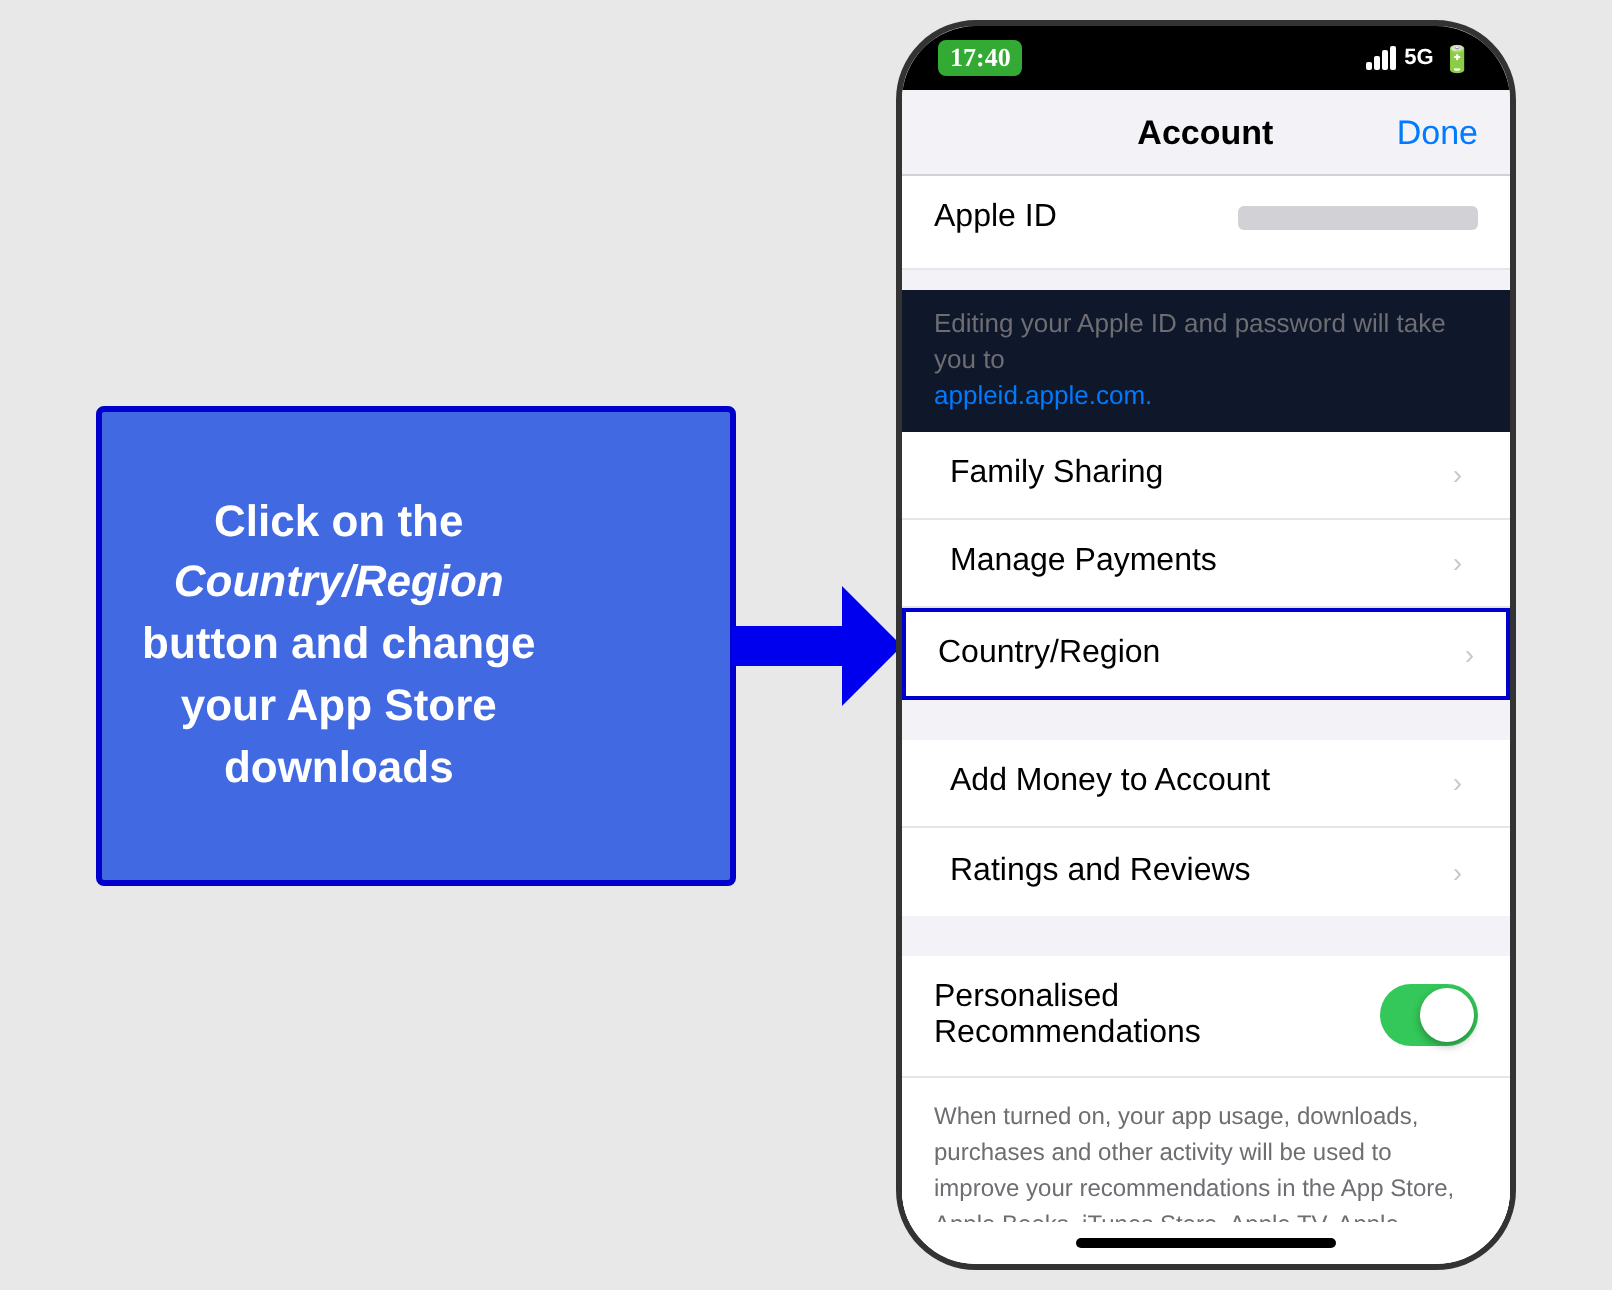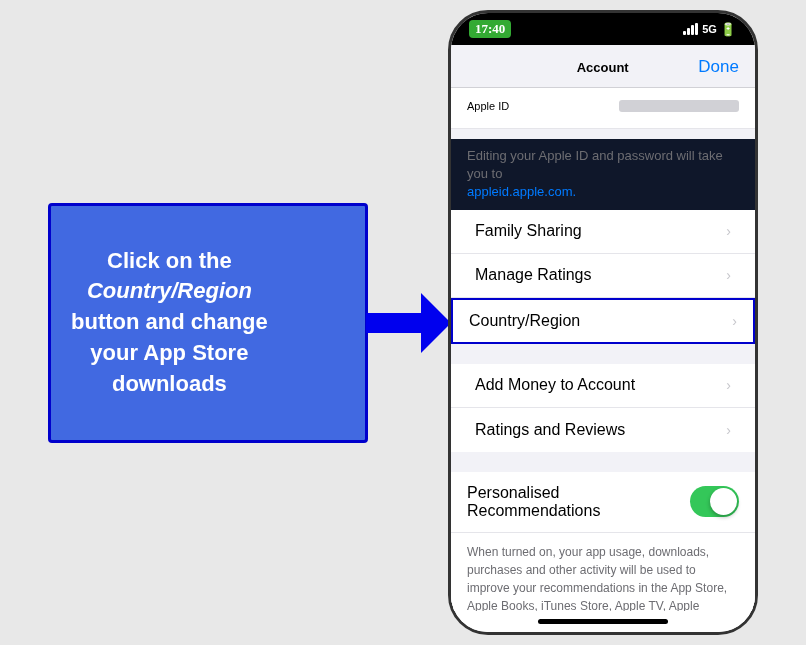--- a/index.html
+++ b/index.html
@@ -121,21 +121,21 @@
       background: #f2f2f7;
       display: flex;
       align-items: center;
       justify-content: space-between;
       padding: 12px 16px 10px;
       border-bottom: 1px solid #d1d1d6;
       flex-shrink: 0;
     }
 
     .nav-title {
-      font-size: 13px;
+      font-size: 17px;
       font-weight: 600;
       color: #000;
     }
 
     .nav-done {
       font-size: 17px;
       color: #007aff;
       font-weight: 400;
       cursor: pointer;
     }
@@ -183,21 +183,21 @@
     }
 
     
     .apple-id-row {
       padding: 12px 16px;
       background: white;
       border-bottom: 1px solid #e5e5ea;
     }
 
     .apple-id-label {
-      font-size: 11px;
+      font-size: 16px;
       color: #000;
       display: flex;
       align-items: center;
       justify-content: space-between;
       margin-bottom: 4px;
     }
 
     .apple-id-blur {
       width: 120px;
       height: 12px;
@@ -354,21 +354,21 @@
           <a class="info-link" href="#">appleid.apple.com.</a>
         </div>
       </div>
 
       <div class="settings-group">
         <div class="settings-row">
           <span class="settings-row-label">Family Sharing</span>
           <span class="chevron">›</span>
         </div>
         <div class="settings-row">
-          <span class="settings-row-label">Manage Ratings</span>
+          <span class="settings-row-label">Manage Payments</span>
           <span class="chevron">›</span>
         </div>
 
         <div class="country-region-row">
           <span class="settings-row-label">Country/Region</span>
           <span class="chevron">›</span>
         </div>
       </div>
 
       <div class="settings-group-separator"></div>

